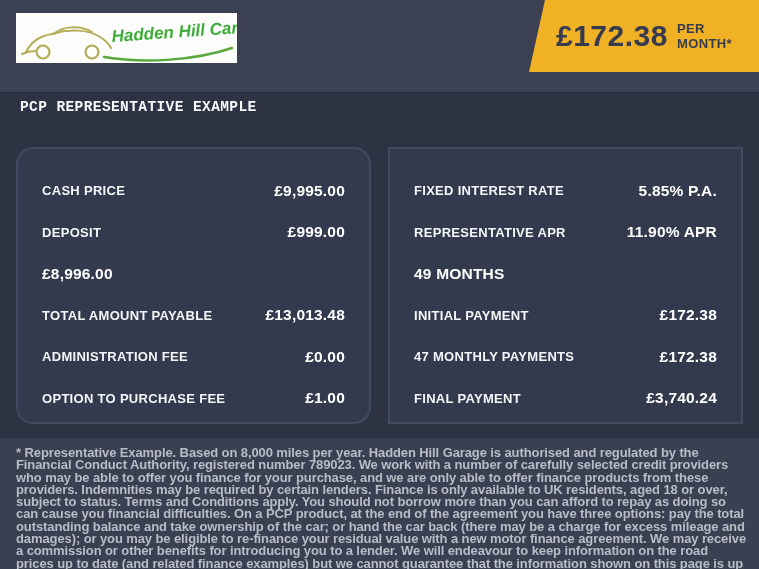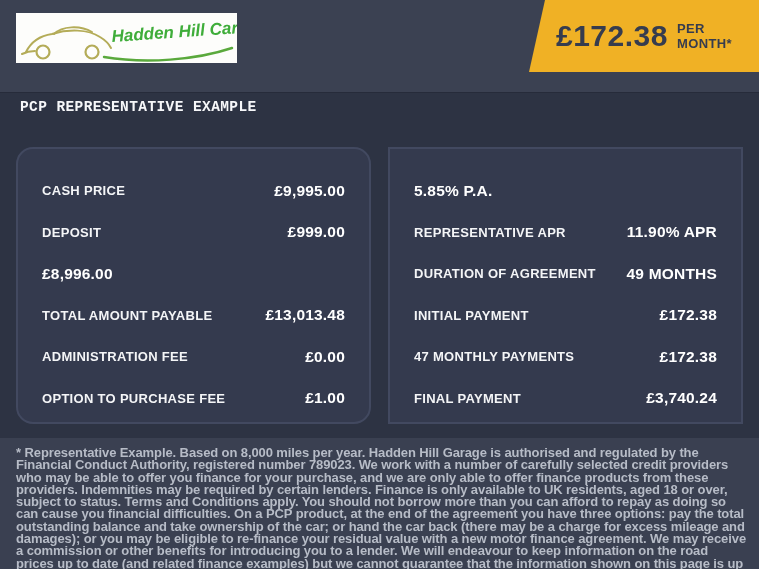--- a/index.html
+++ b/index.html
@@ -175,28 +175,28 @@
       <span class="finance-value">£0.00</span>
     </div>
     <div class="finance-row">
       <span class="finance-label">OPTION TO PURCHASE FEE</span>
       <span class="finance-value">£1.00</span>
     </div>
   </div>
 
   <div class="panel panel-right">
     <div class="finance-row">
+      <span class="finance-label">FIXED INTEREST RATE</span>
       <span class="finance-value">5.85% P.A.</span>
     </div>
     <div class="finance-row">
       <span class="finance-label">REPRESENTATIVE APR</span>
       <span class="finance-value">11.90% APR</span>
     </div>
     <div class="finance-row">
-      <span class="finance-label">DURATION OF AGREEMENT</span>
       <span class="finance-value">49 MONTHS</span>
     </div>
     <div class="finance-row">
       <span class="finance-label">INITIAL PAYMENT</span>
       <span class="finance-value">£172.38</span>
     </div>
     <div class="finance-row">
       <span class="finance-label">47 MONTHLY PAYMENTS</span>
       <span class="finance-value">£172.38</span>
     </div>

